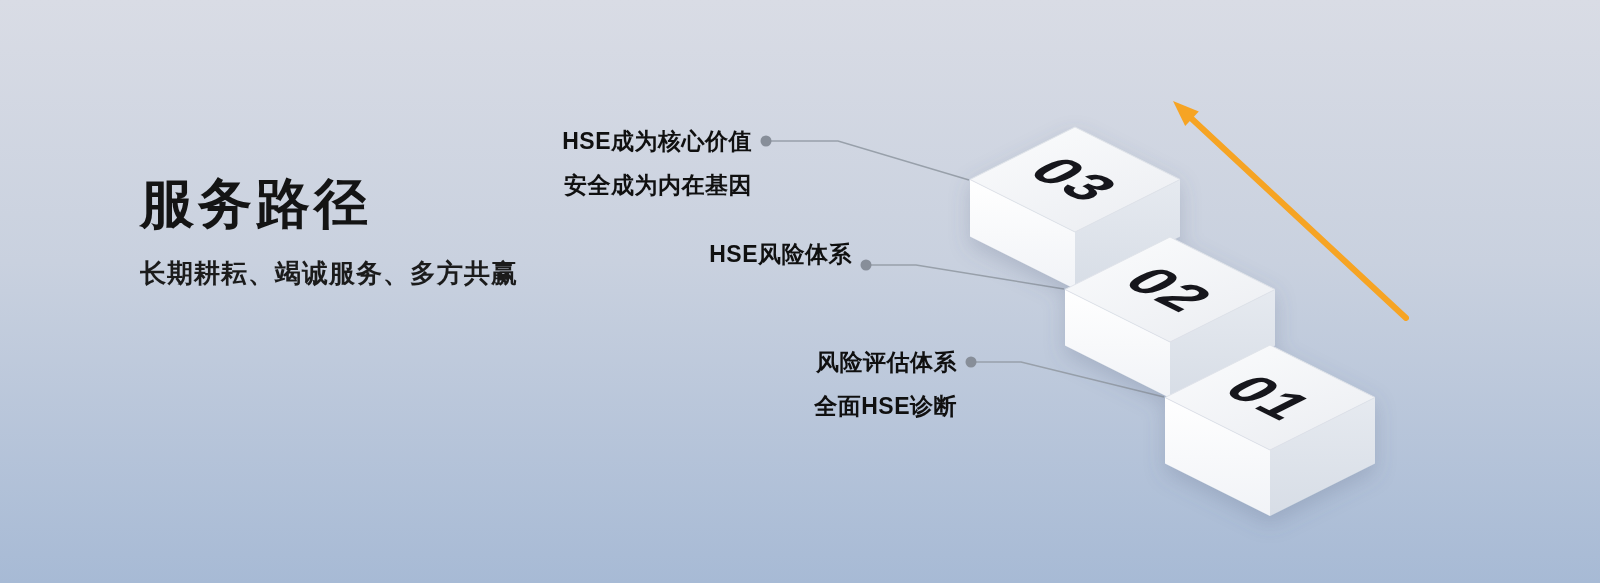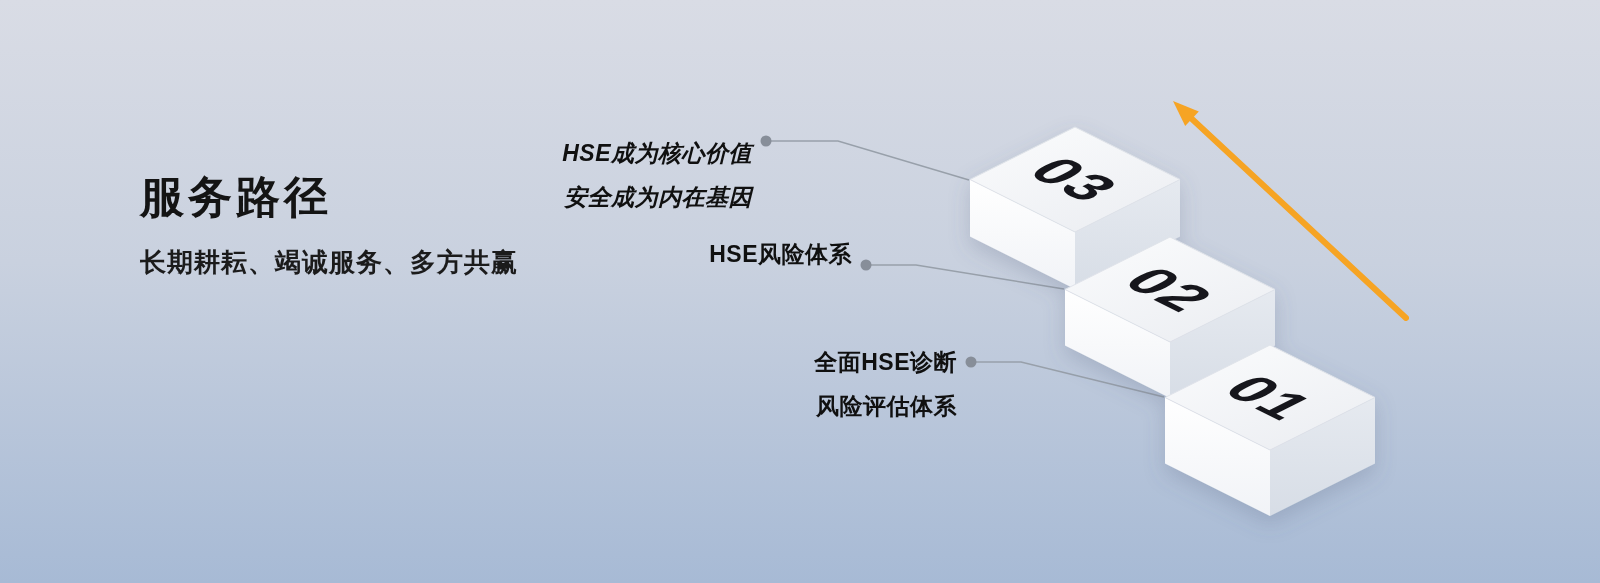--- a/index.html
+++ b/index.html
@@ -20,33 +20,33 @@
     width:1600px;height:583px;
     background:linear-gradient(180deg,
       var(--background-top,#d9dce5) 0%,
       #c9d1df 45%,
       var(--background-bottom,#a7bad5) 100%);
     overflow:hidden;
   }
   .scene-svg{position:absolute;left:0;top:0;width:1600px;height:583px;}
   .title-block{position:absolute;left:140px;top:172px;}
   .title-block h1{
-    font-size:44px;font-weight:700;letter-spacing:4px;
+    font-size:54px;font-weight:700;letter-spacing:4px;
     line-height:1.15;color:var(--text-color,#141414);
   }
   .title-block p{
     margin-top:24px;font-size:26px;font-weight:600;letter-spacing:1px;
     color:#1b1b1b;line-height:1.2;
   }
   .callout{
     position:absolute;text-align:right;
     font-size:23px;font-weight:600;line-height:44px;
     color:#101010;letter-spacing:0.5px;white-space:nowrap;
   }
-  .callout-03{top:131px;right:848px;font-style:italic;}
+  .callout-03{top:119px;right:848px;}
   .callout-02{top:232px;right:748px;}
   .callout-01{top:340px;right:643px;}
   .step-number{
     font-weight:700;font-size:52px;letter-spacing:2px;
     fill:#15161a;
     font-family:"Liberation Sans","DejaVu Sans",sans-serif;
   }
 </style>
 </head>
 <body>
@@ -126,17 +126,17 @@
   </div>
 
   <div class="callout callout-03">
     <div>HSE成为核心价值</div>
     <div>安全成为内在基因</div>
   </div>
   <div class="callout callout-02">
     <div>HSE风险体系</div>
   </div>
   <div class="callout callout-01">
+    <div>风险评估体系</div>
     <div>全面HSE诊断</div>
-    <div>风险评估体系</div>
   </div>
 
 </div>
 
 </body></html>

